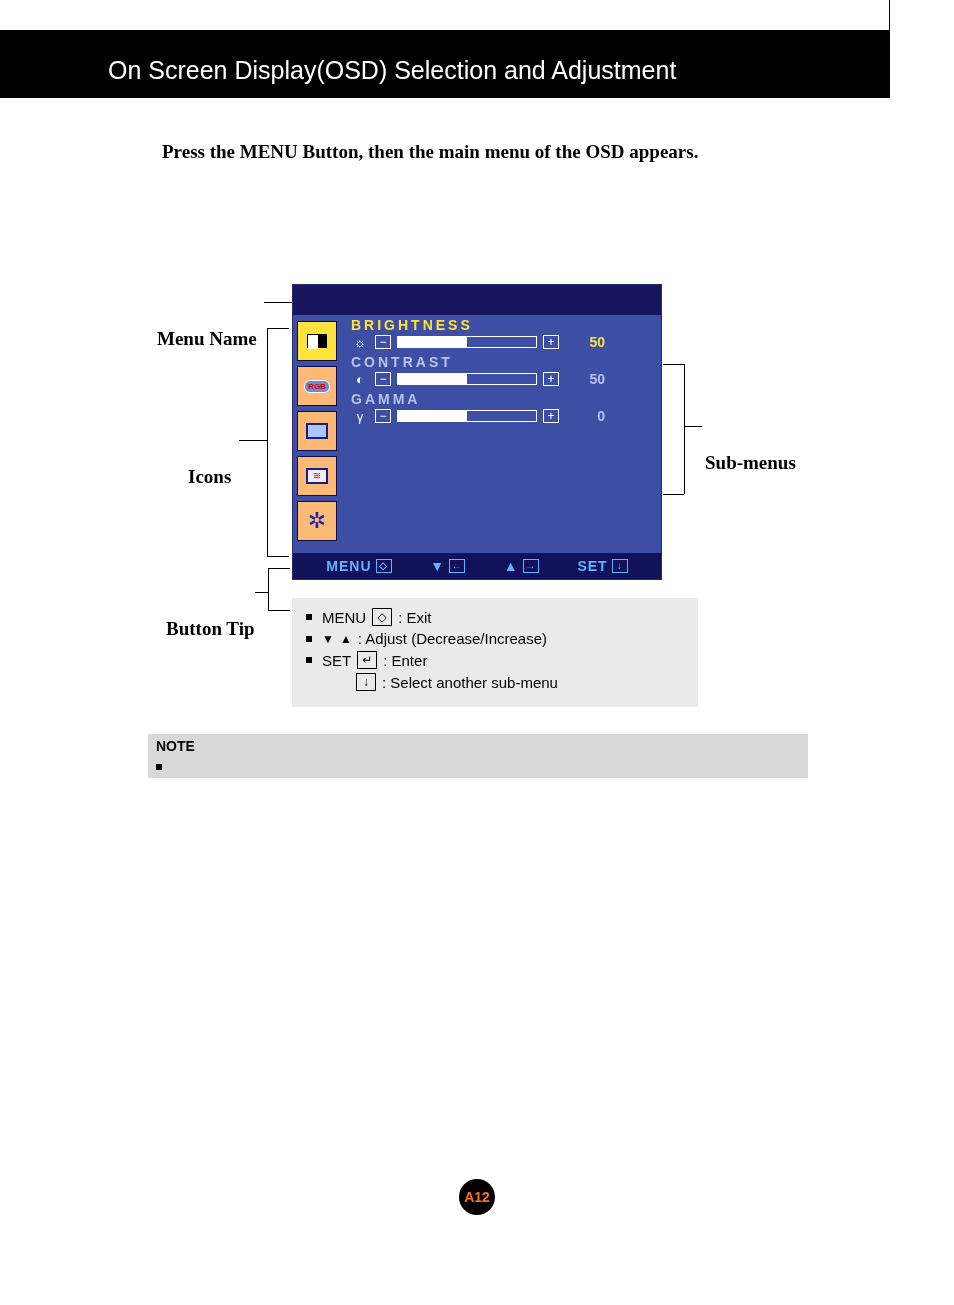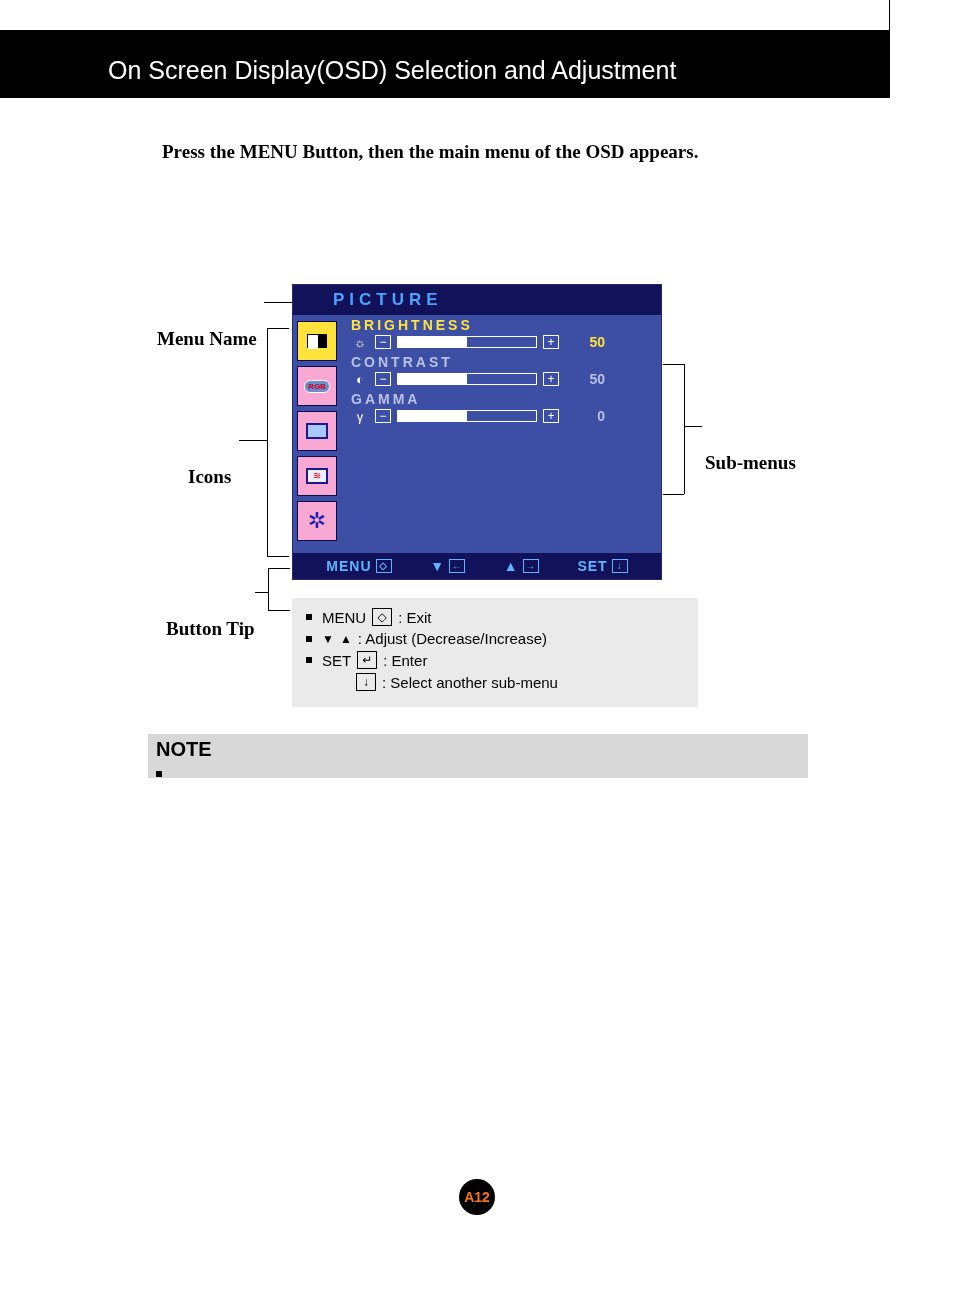--- a/index.html
+++ b/index.html
@@ -91,21 +91,21 @@
     left: 0; top: 30px; right: 0; bottom: 26px;
     background: #3c4fa5;
     display: flex;
   }
   .icon-col {
     width: 50px;
     padding: 6px 4px;
   }
   .icon-cell {
     width: 40px; height: 40px;
-    background: #f9a8d4;
+    background: #fdba74;
     border: 1px solid #0a0a4a;
     margin-bottom: 5px;
     position: relative;
     display: flex; align-items: center; justify-content: center;
     font-size: 18px;
   }
   .icon-cell.sel { background: #ffe23a; }
   .icon-rgb { color:#d00; font-size:8px; font-family:Arial; font-weight:bold; background:#6b8bd4; border-radius:6px; padding:1px 3px; border:1px solid #fff;}
   .icon-screen { width:22px; height:16px; border:2px solid #1a1a8a; background:#a8c8ff; }
   .icon-wavy { width:22px; height:16px; border:2px solid #1a1a8a; background:#eef; font-size:10px; color:#d00; text-align:center; line-height:12px;}
@@ -204,21 +204,21 @@
   .note {
     position:absolute;
     left:148px; top:734px;
     width:660px; height:44px;
     background:#d8d8d8;
     padding:4px 8px;
   }
   .note-title {
     font-family:Arial,sans-serif;
     font-weight:bold;
-    font-size:20px;
+    font-size:14px;
     margin-bottom:2px;
   }
   .note .bullet { display:inline-block; }
 
   
   .pagenum {
     position:absolute;
     left: 50%; transform:translateX(-50%);
     bottom: 90px;
     width:36px;height:36px;border-radius:50%;
@@ -269,21 +269,20 @@
   <div class="c-line cl-sub-v"></div>
   <div class="c-line cl-sub-t"></div>
   <div class="c-line cl-sub-b"></div>
   <div class="c-line cl-sub-h"></div>
   <div class="c-line cl-bt-v"></div>
   <div class="c-line cl-bt-t"></div>
   <div class="c-line cl-bt-b"></div>
   <div class="c-line cl-bt-h"></div>
 
   <div class="osd">
-    <div class="osd-title">PICTURE</div>
     <div class="osd-body">
       <div class="icon-col">
         <div class="icon-cell sel">
             <span class="icon-bc"></span>
           </div>
         <div class="icon-cell">
             <span class="icon-rgb">RGB</span>
           </div>
         <div class="icon-cell">
             <span class="icon-screen"></span>

